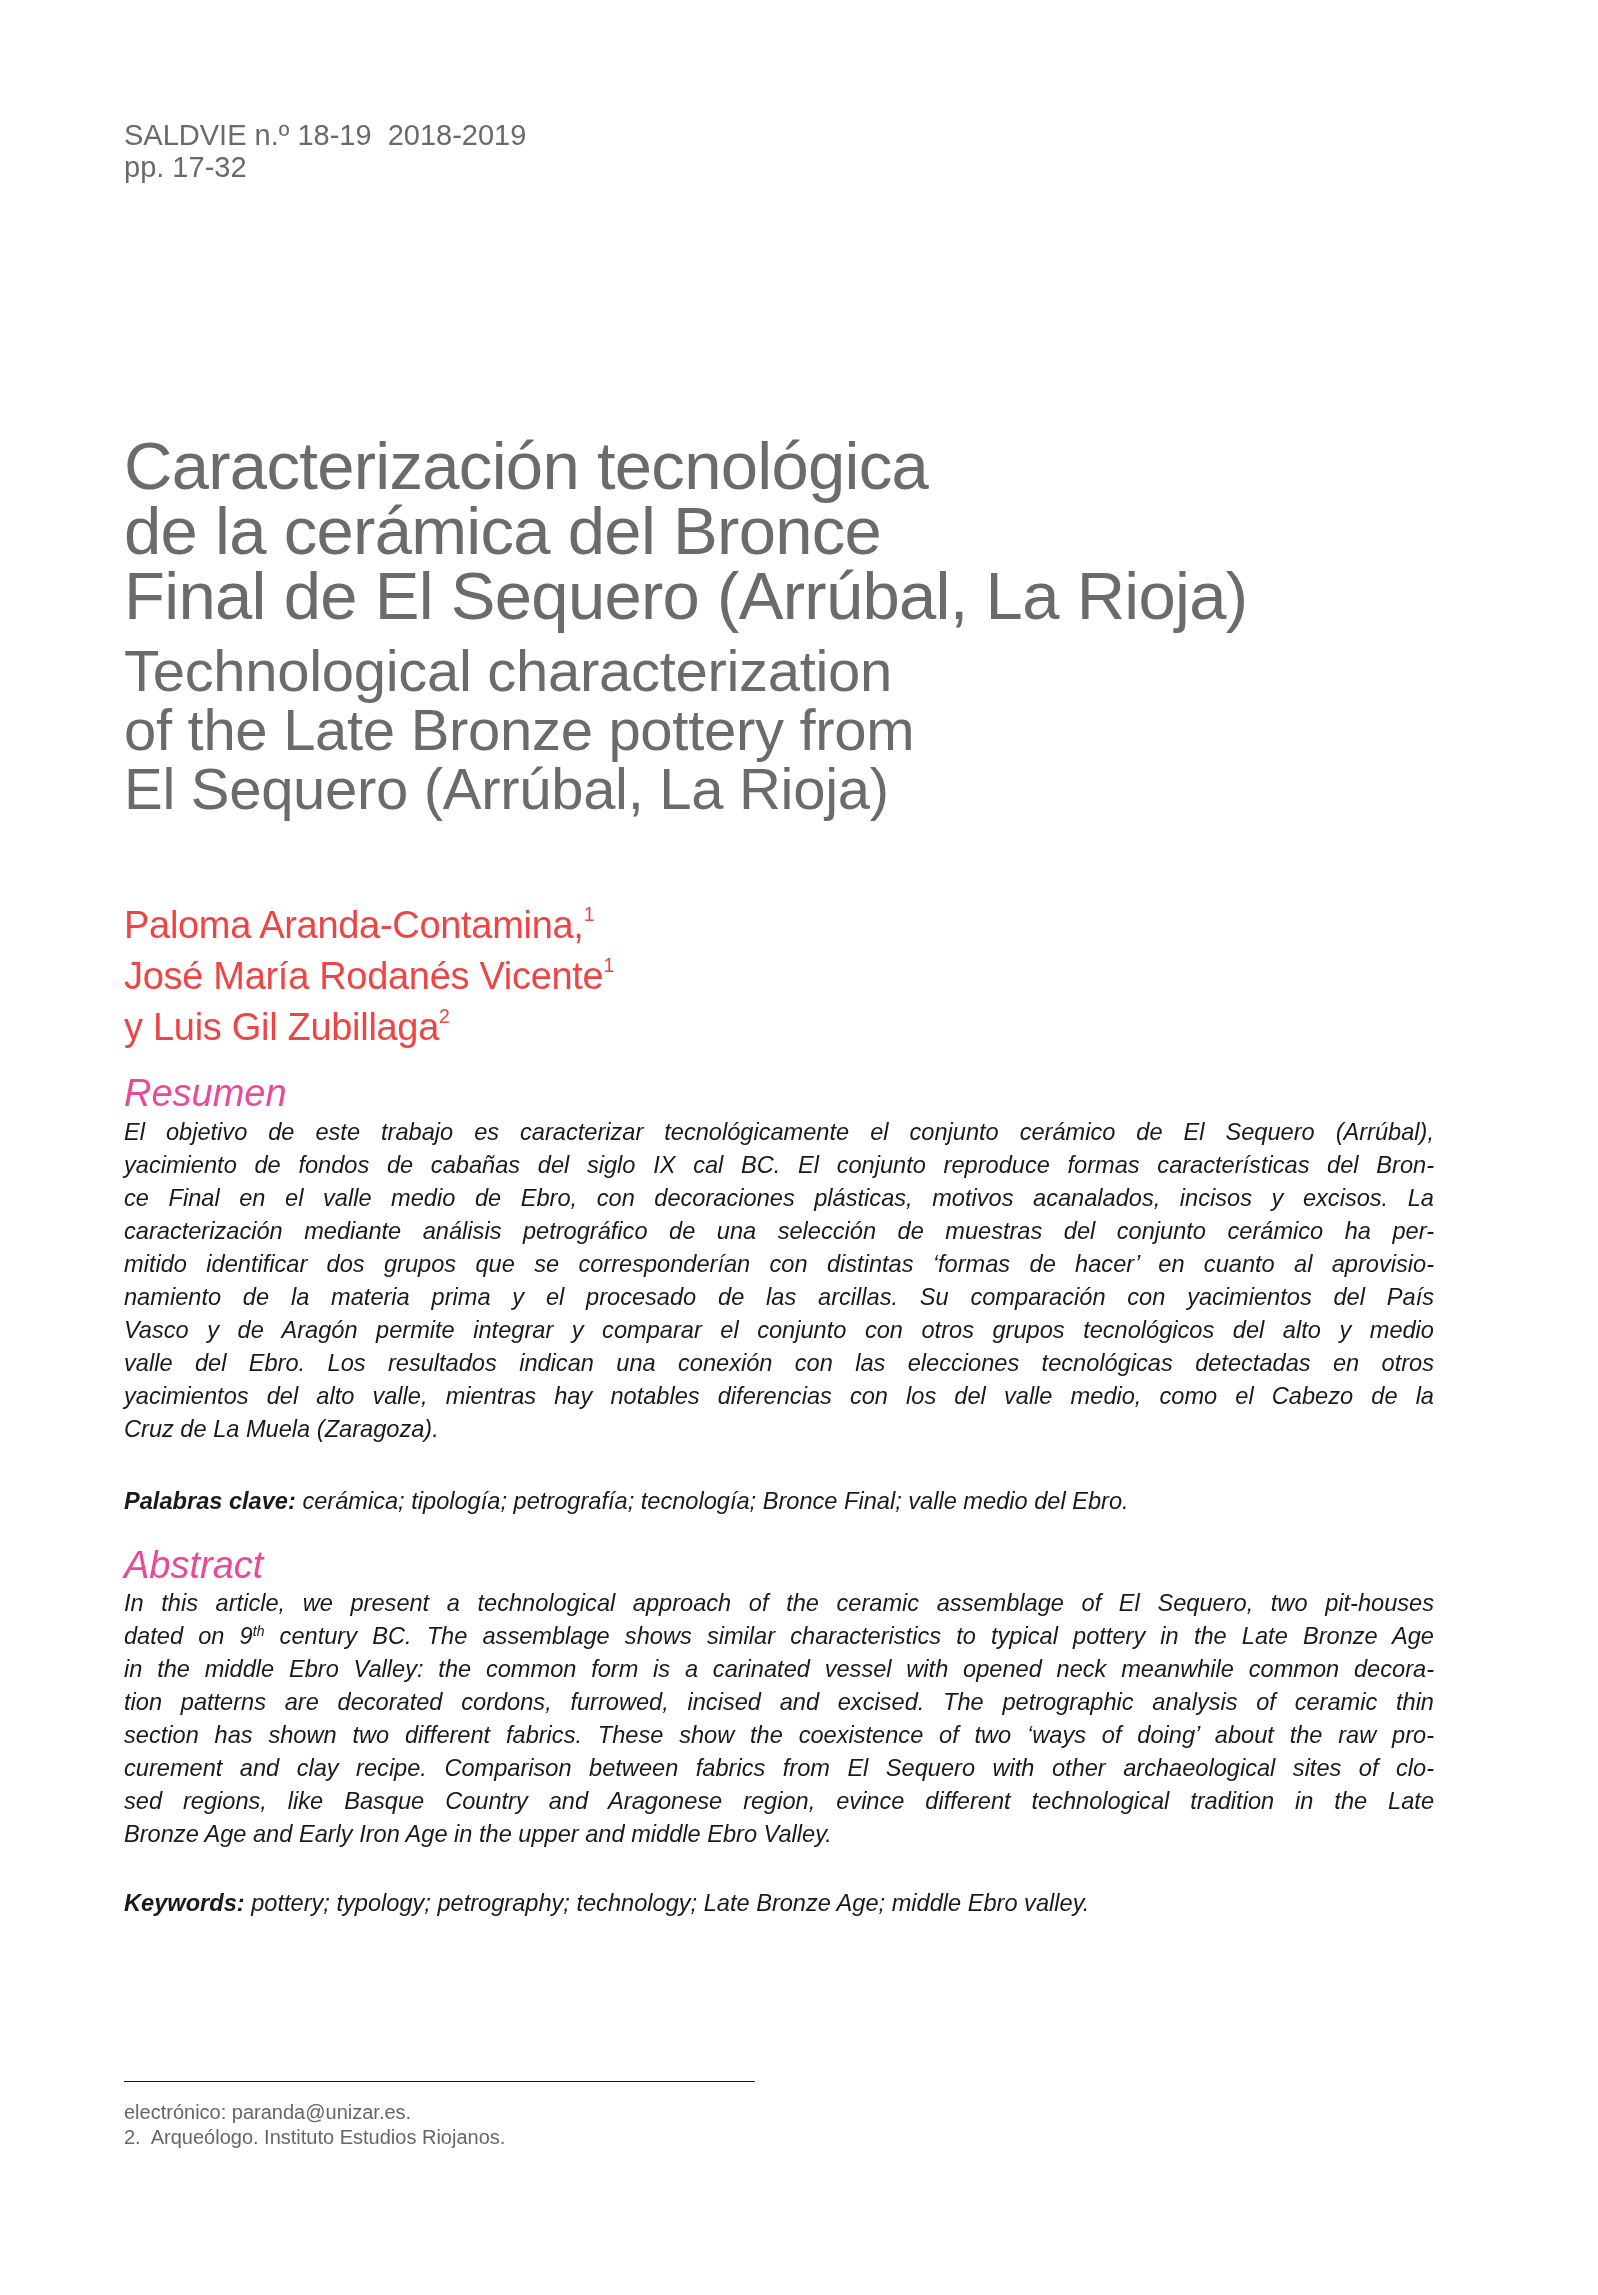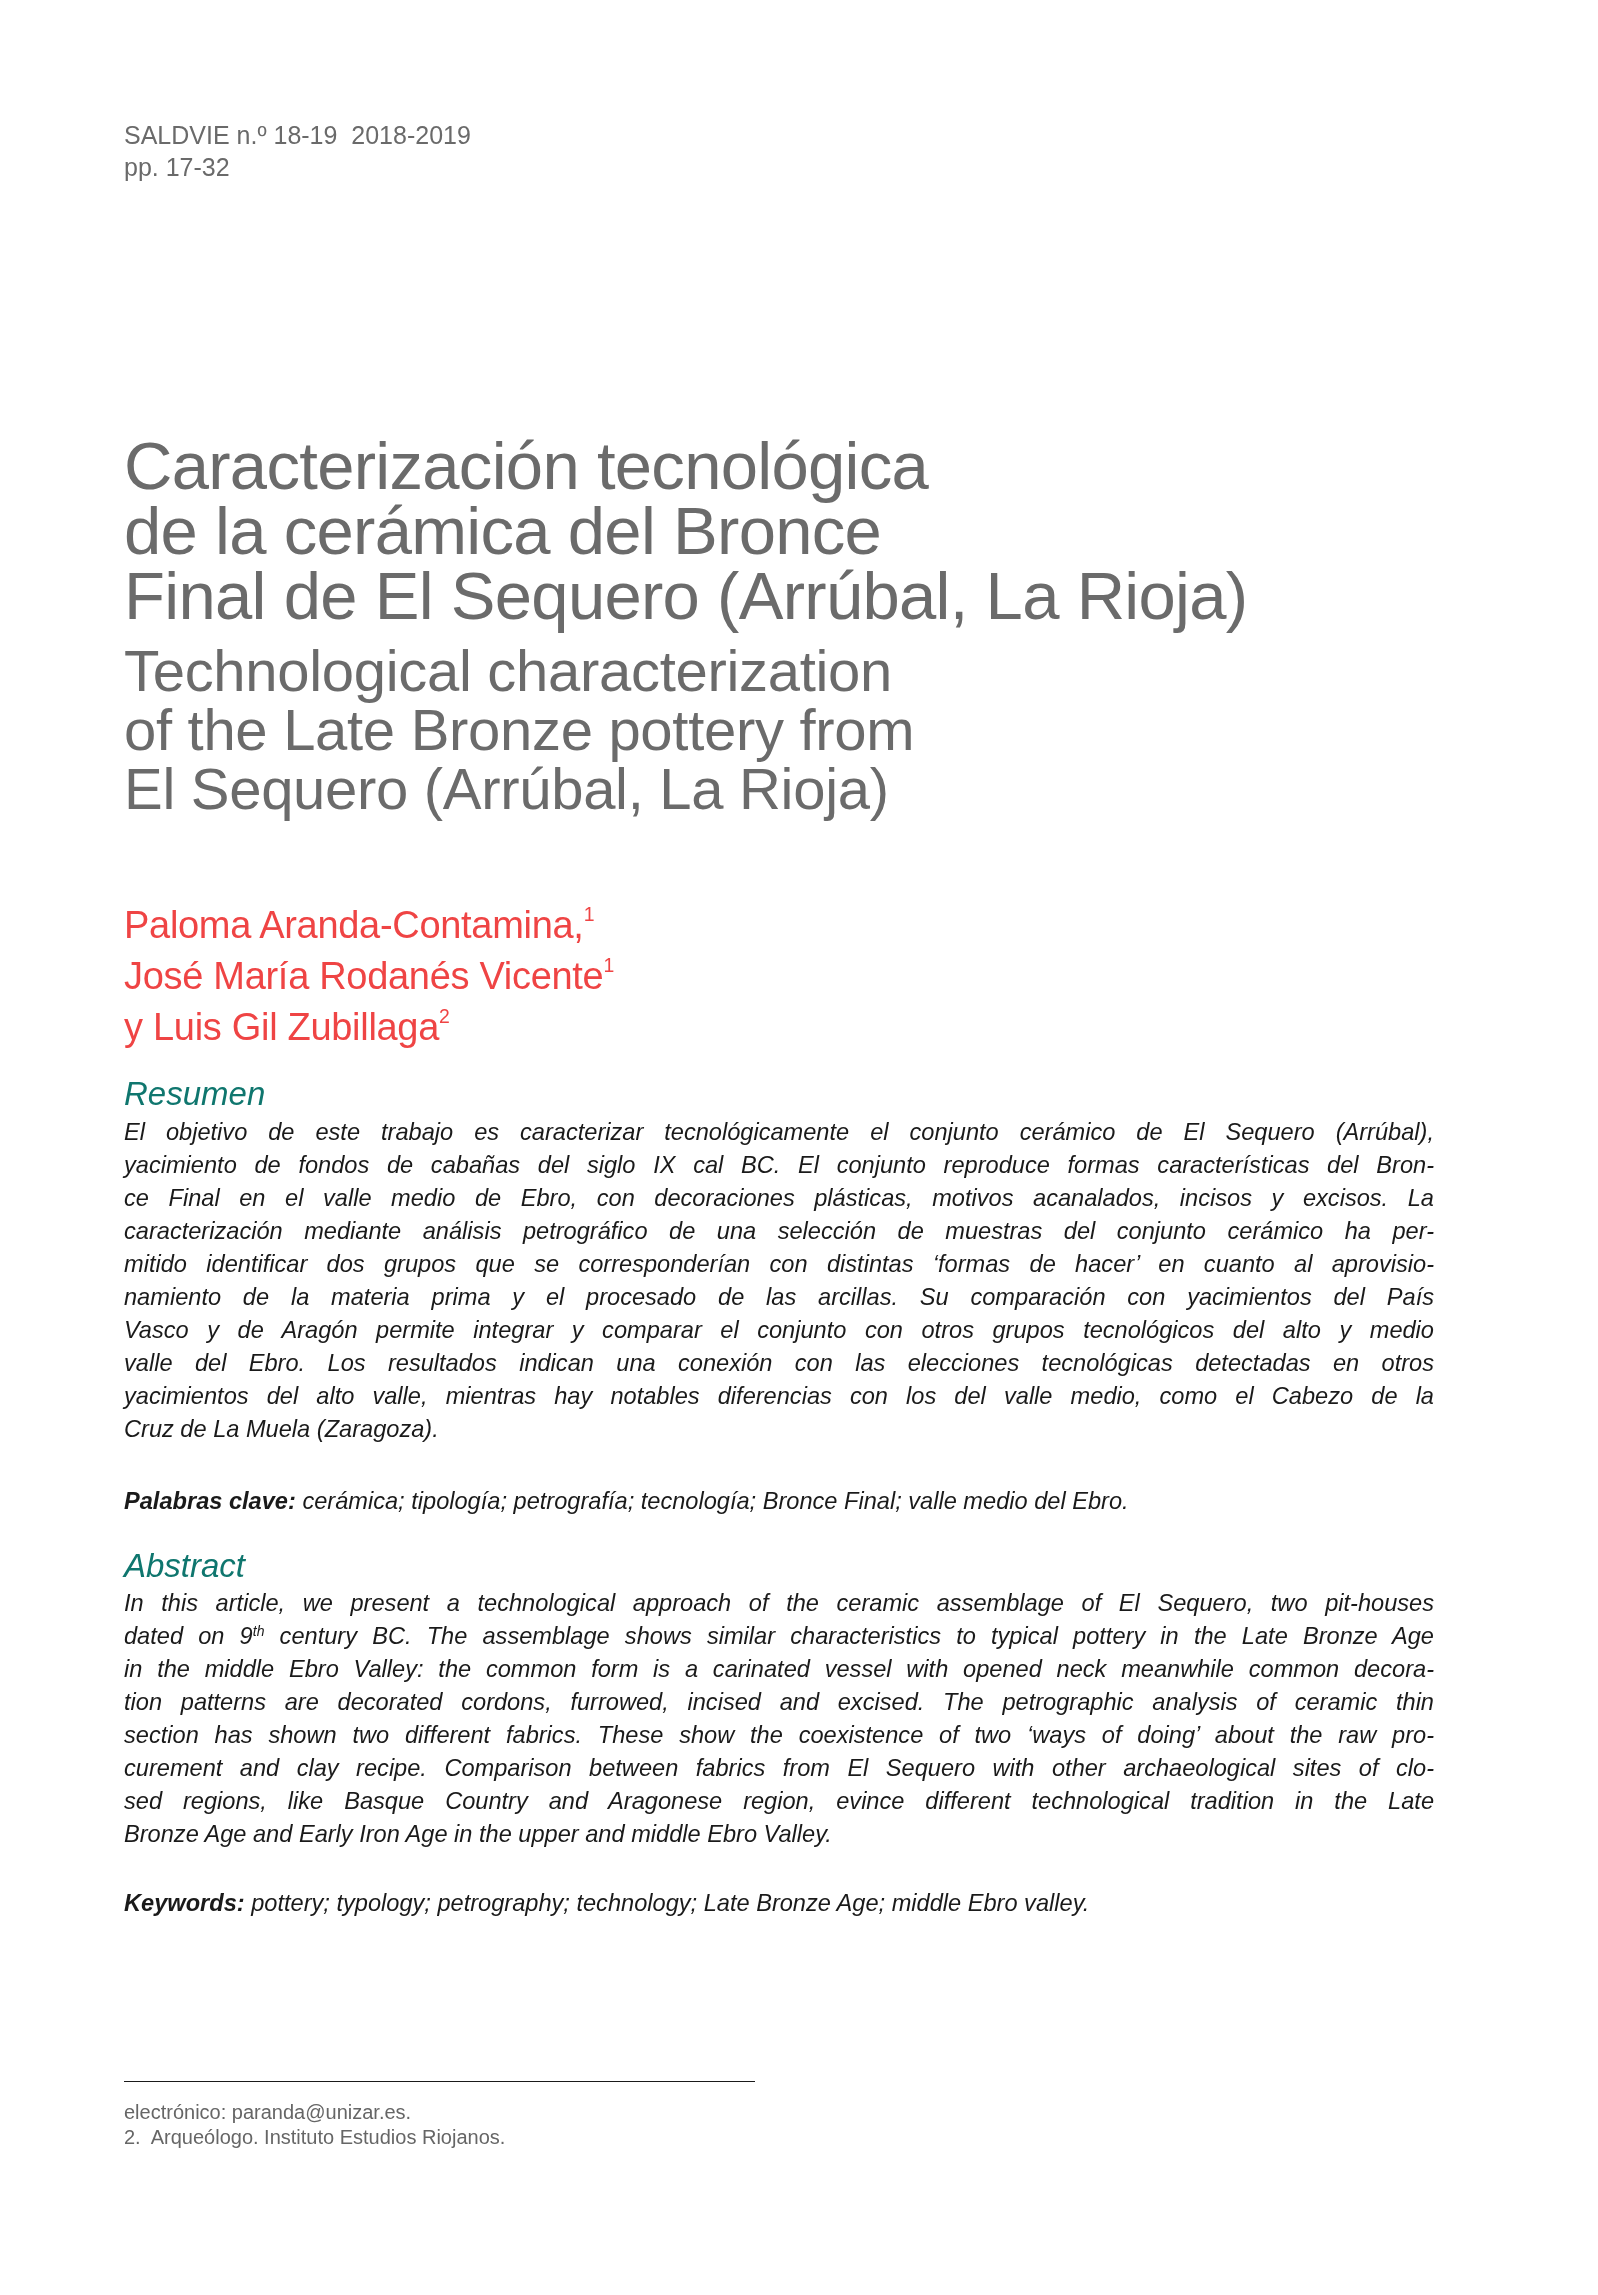--- a/index.html
+++ b/index.html
@@ -1,26 +1,26 @@
 <!DOCTYPE html>
 <html style="font-size:11px"><head>
 <meta charset="utf-8">
 <style>
   html, body { margin: 0; padding: 0; background: #ffffff; }
   body { width: 1599px; height: 2295px; position: relative; overflow: hidden; font-family: "Liberation Sans", sans-serif; }
   .abs { position: absolute; left: 124px; }
-  .journal { top: 119px; font-size: 25px; line-height: 32px; color: #6a6a6a; }
+  .journal { top: 119px; font-size: 29px; line-height: 32px; color: #6a6a6a; }
   .journal div { white-space: nowrap; }
   .title-es { top: 433px; font-size: 67px; line-height: 65px; color: #6b6b6b; letter-spacing: -0.7px; }
   .title-en { top: 641px; font-size: 58px; line-height: 59px; color: #6b6b6b; letter-spacing: -0.3px; }
   .title-es div, .title-en div { white-space: nowrap; }
   .authors { top: 900px; font-size: 38px; line-height: 51px; color: #ef4444; letter-spacing: -0.3px; }
   .authors div { white-space: nowrap; }
   .authors sup { font-size: 19.4px; vertical-align: 16.7px; line-height: 0; }
-  .section-head { font-size: 33px; font-style: italic; color: #0f766e; line-height: 35px; }
+  .section-head { font-size: 38px; font-style: italic; color: #ec4899; line-height: 35px; }
   .resumen-head { top: 1076px; }
   .abstract-head { top: 1548px; }
   .body-text { width: 1310px; font-size: 23.6px; line-height: 33px; font-style: italic; color: #1a1a1a; }
   .body-text .ln { text-align: justify; text-align-last: justify; white-space: nowrap; overflow: visible; height: 33px; }
   .body-text .ln.last { text-align-last: left; }
   .resumen-body { top: 1116px; }
   .abstract-body { top: 1587px; }
   .body-text sup { font-size: 14px; vertical-align: 8.3px; line-height: 0; }
   .kw { font-size: 23.6px; line-height: 33px; font-style: italic; color: #1a1a1a; white-space: nowrap; }
   .kw b { font-weight: bold; }

